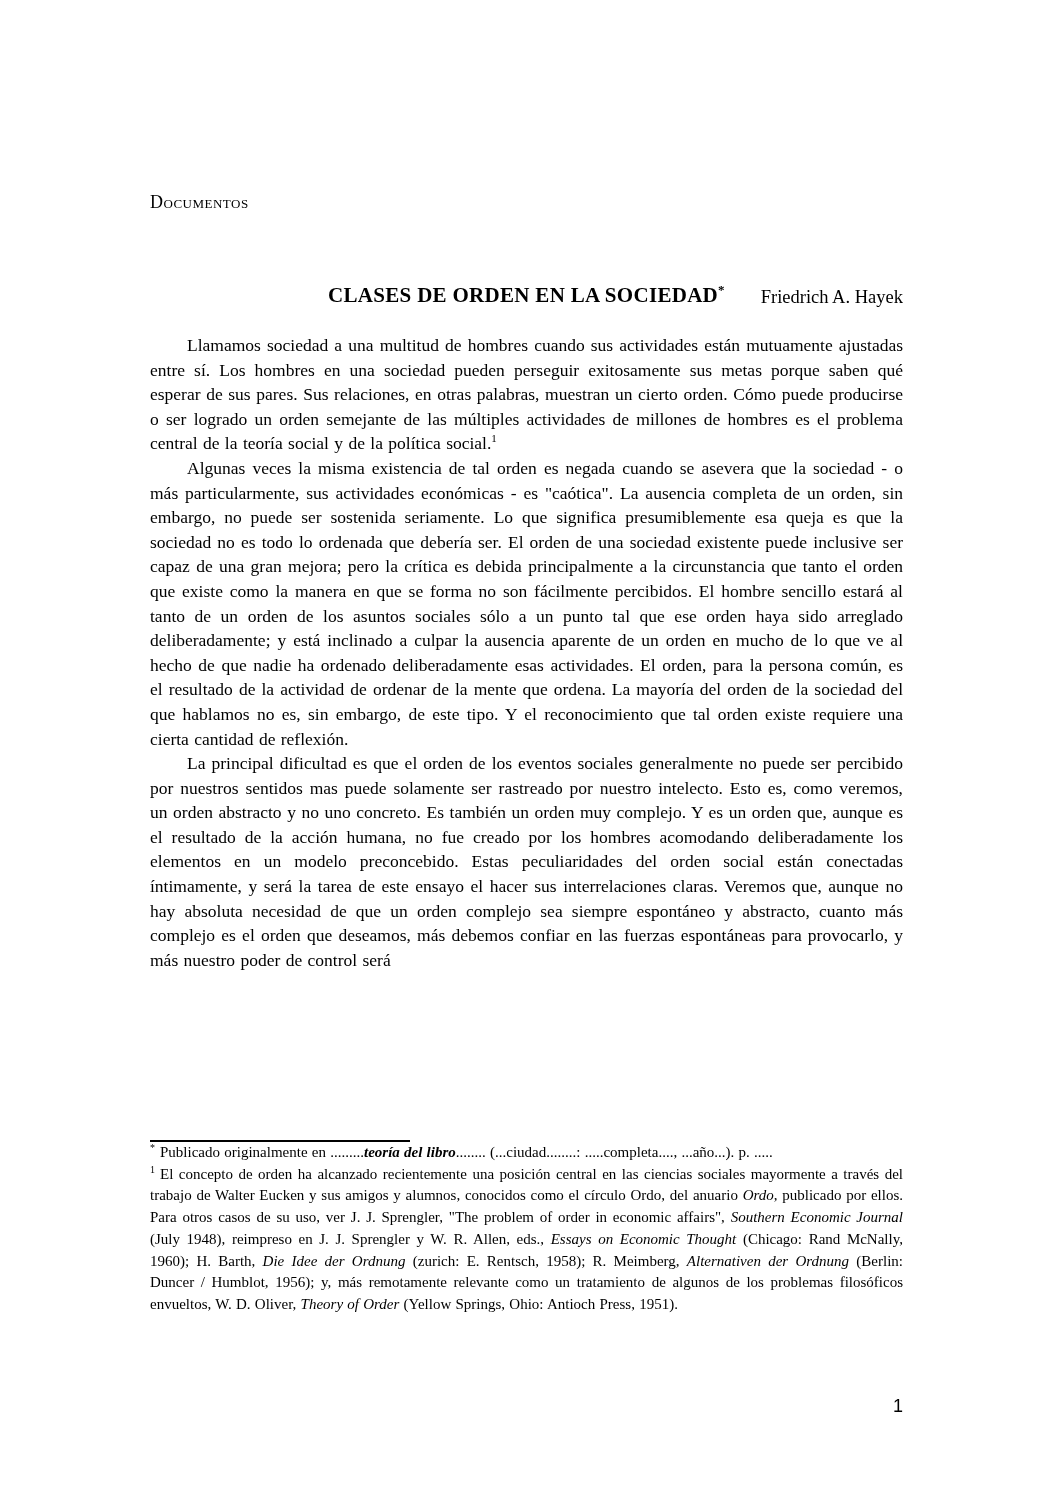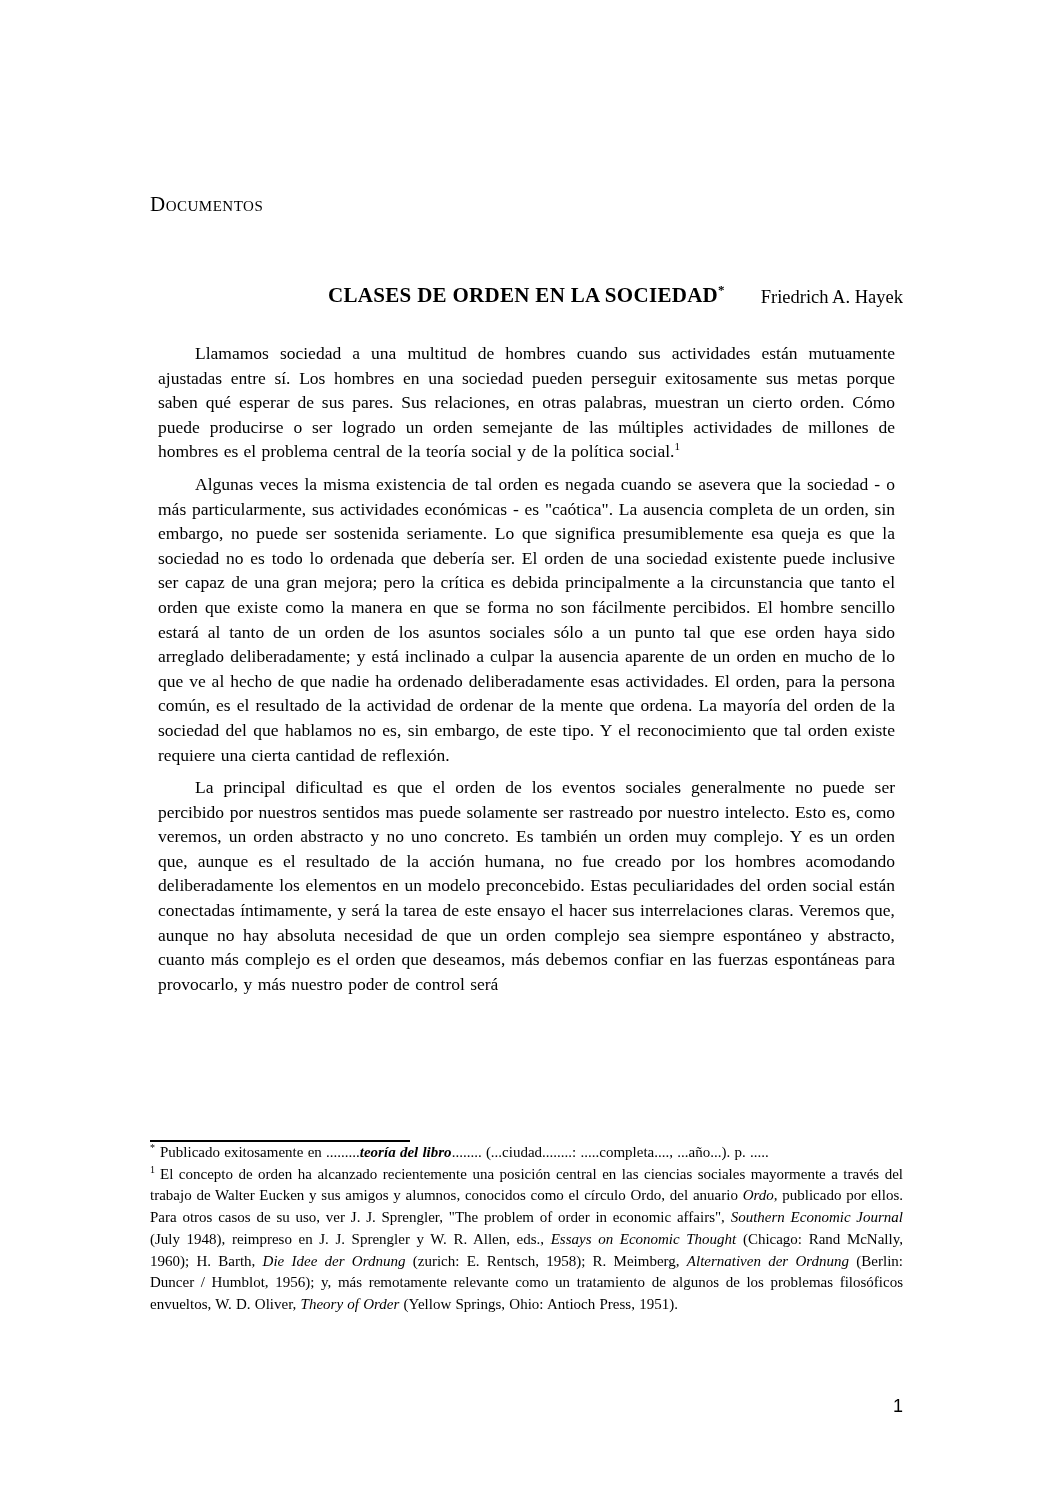--- a/index.html
+++ b/index.html
@@ -14,21 +14,21 @@
     margin: 0 auto;
     background: #ffffff;
     color: #000000;
     font-family: "Liberation Serif", serif;
     overflow: hidden;
   }
   .kicker {
     position: absolute;
     left: 150px;
     top: 192px;
-    font-size: 21px;
+    font-size: 18px;
     font-variant: small-caps;
     letter-spacing: 0.5px;
   }
   .title {
     position: absolute;
     left: 150px;
     top: 235px;
     width: 753px;
     text-align: center;
     font-size: 21px;
@@ -53,21 +53,21 @@
     position: absolute;
     left: 150px;
     top: 333px;
     width: 753px;
     font-size: 17.5px;
     line-height: 24.6px;
     text-align: justify;
     word-spacing: 1px;
   }
   .body-text p {
-    margin: 8px;
+    margin: 0;
     text-indent: 37px;
   }
   .body-text sup {
     font-size: 11px;
     vertical-align: super;
     line-height: 0;
   }
   .footnotes {
     position: absolute;
     left: 150px;
@@ -121,21 +121,21 @@
 
   <div class="body-text">
     <p><span>Llamamos sociedad a una multitud de hombres cuando sus actividades están mutuamente ajustadas entre sí. Los hombres en una sociedad pueden perseguir exitosamente sus metas porque saben qué esperar de sus pares. Sus relaciones, en otras palabras, muestran un cierto orden. Cómo puede producirse o ser logrado un orden semejante de las múltiples actividades de millones de hombres es el problema central de la teoría social y de la política social.</span><sup>1</sup></p>
     <p><span>Algunas veces la misma existencia de tal orden es negada cuando se asevera que la sociedad - o más particularmente, sus actividades económicas - es "caótica". La ausencia completa de un orden, sin embargo, no puede ser sostenida seriamente. Lo que significa presumiblemente esa queja es que la sociedad no es todo lo ordenada que debería ser. El orden de una sociedad existente puede inclusive ser capaz de una gran mejora; pero la crítica es debida principalmente a la circunstancia que tanto el orden que existe como la manera en que se forma no son fácilmente percibidos. El hombre sencillo estará al tanto de un orden de los asuntos sociales sólo a un punto tal que ese orden haya sido arreglado deliberadamente; y está inclinado a culpar la ausencia aparente de un orden en mucho de lo que ve al hecho de que nadie ha ordenado deliberadamente esas actividades. El orden, para la persona común, es el resultado de la actividad de ordenar de la mente que ordena. La mayoría del orden de la sociedad del que hablamos no es, sin embargo, de este tipo. Y el reconocimiento que tal orden existe requiere una cierta cantidad de reflexión.</span></p>
     <p><span>La principal dificultad es que el orden de los eventos sociales generalmente no puede ser percibido por nuestros sentidos mas puede solamente ser rastreado por nuestro intelecto. Esto es, como veremos, un orden abstracto y no uno concreto. Es también un orden muy complejo. Y es un orden que, aunque es el resultado de la acción humana, no fue creado por los hombres acomodando deliberadamente los elementos en un modelo preconcebido. Estas peculiaridades del orden social están conectadas íntimamente, y será la tarea de este ensayo el hacer sus interrelaciones claras. Veremos que, aunque no hay absoluta necesidad de que un orden complejo sea siempre espontáneo y abstracto, cuanto más complejo es el orden que deseamos, más debemos confiar en las fuerzas espontáneas para provocarlo, y más nuestro poder de control será</span></p>
   </div>
 
   <div class="footnotes">
     <div class="fn-rule"></div>
     <p class="fn fn-star">
-      <sup class="fn-mark">*</sup><span><span>Publicado exitosamente en .........</span><span class="it bd">teoría del libro</span><span>........ (...ciudad........: .....completa...., ...año...). p. .....</span></span>
+      <sup class="fn-mark">*</sup><span><span>Publicado originalmente en .........</span><span class="it bd">teoría del libro</span><span>........ (...ciudad........: .....completa...., ...año...). p. .....</span></span>
     </p>
     <p class="fn fn-one">
       <sup class="fn-mark">1</sup><span><span>El concepto de orden ha alcanzado recientemente una posición central en las ciencias sociales mayormente a través del trabajo de Walter Eucken y sus amigos y alumnos, conocidos como el círculo Ordo, del anuario </span><span class="it">Ordo</span><span>, publicado por ellos. Para otros casos de su uso, ver J. J. Sprengler, "The problem of order in economic affairs", </span><span class="it">Southern Economic Journal</span><span> (July 1948), reimpreso en J. J. Sprengler y W. R. Allen, eds., </span><span class="it">Essays on Economic Thought</span><span> (Chicago: Rand McNally, 1960); H. Barth, </span><span class="it">Die Idee der Ordnung</span><span> (zurich: E. Rentsch, 1958); R. Meimberg, </span><span class="it">Alternativen der Ordnung</span><span> (Berlin: Duncer / Humblot, 1956); y, más remotamente relevante como un tratamiento de algunos de los problemas filosóficos envueltos, W. D. Oliver, </span><span class="it">Theory of Order</span><span> (Yellow Springs, Ohio: Antioch Press, 1951).</span></span>
     </p>
   </div>
 
   <div class="page-number">1</div>
 
 </div>
 

